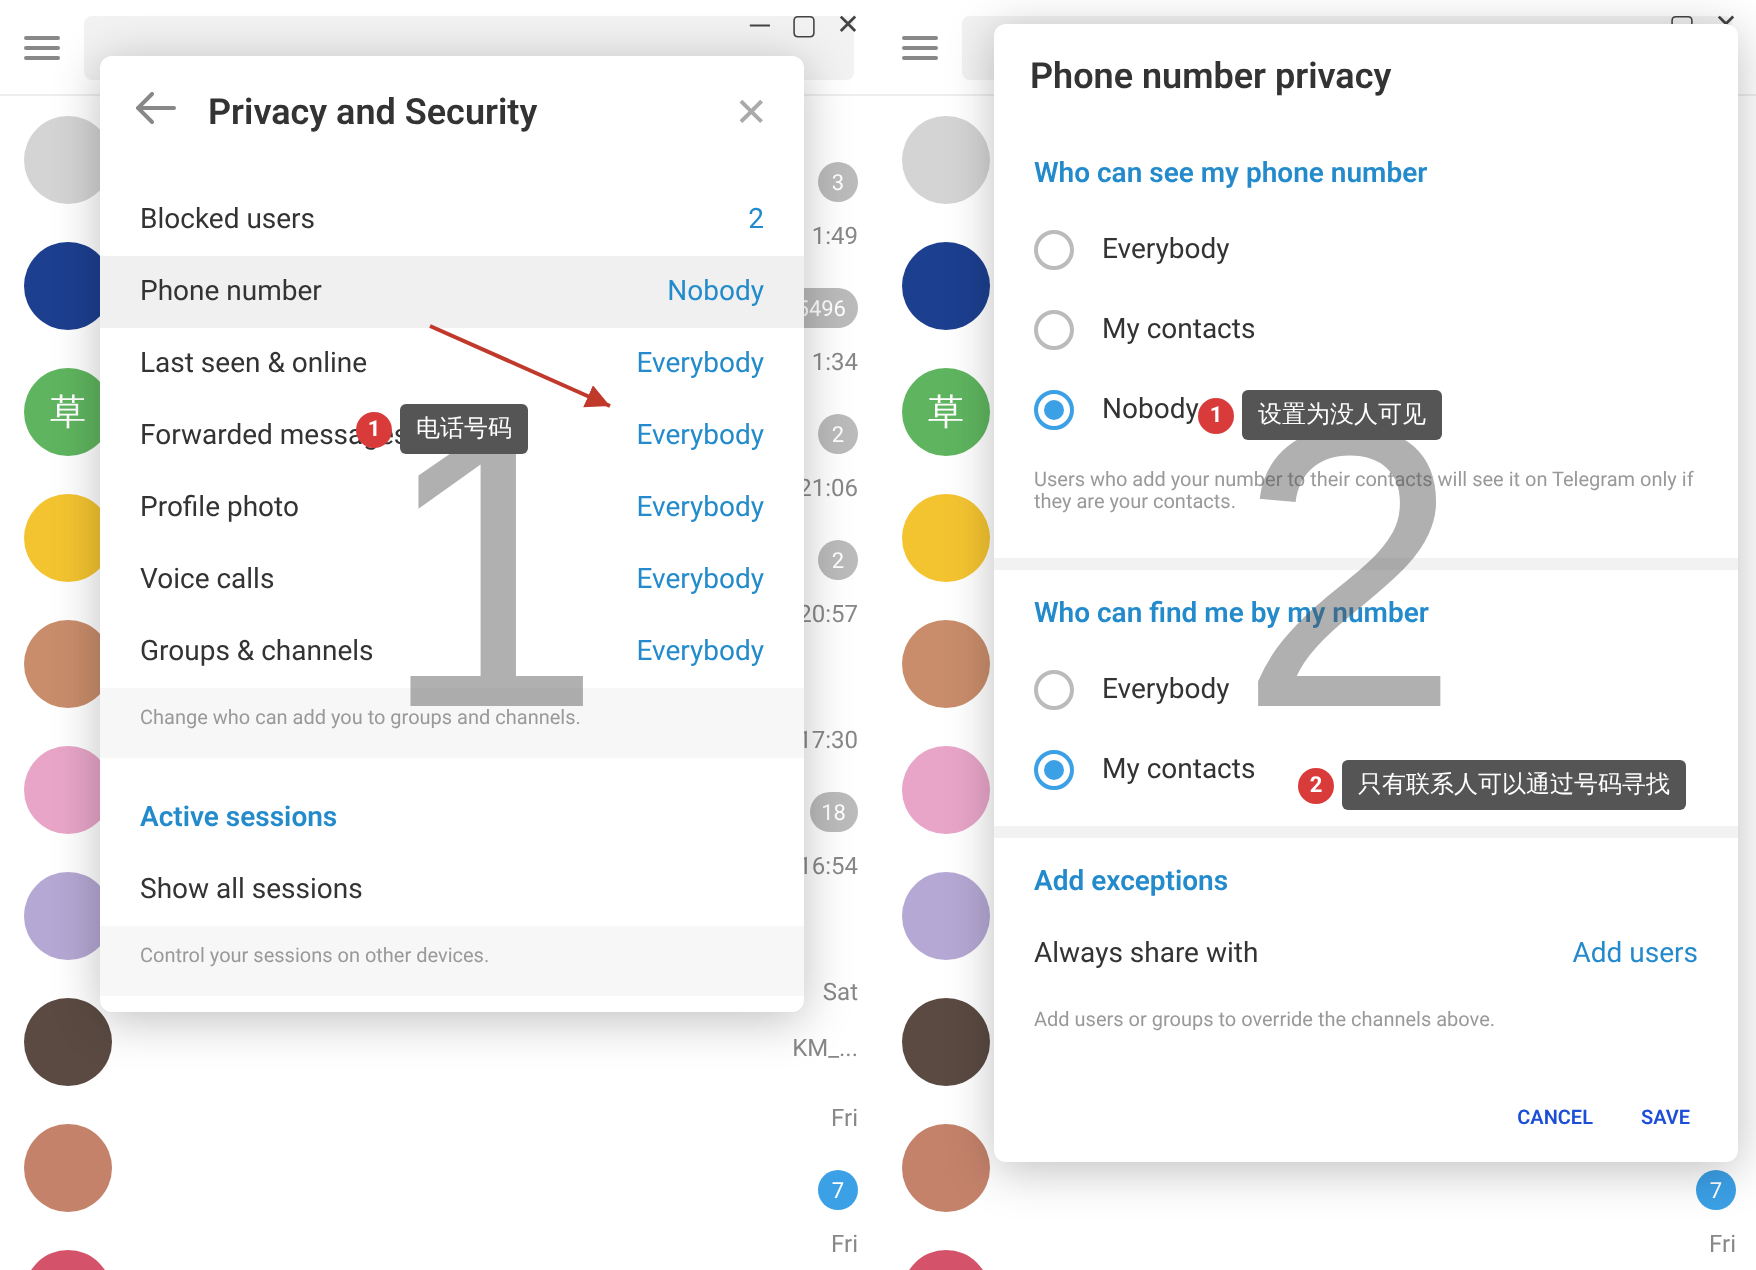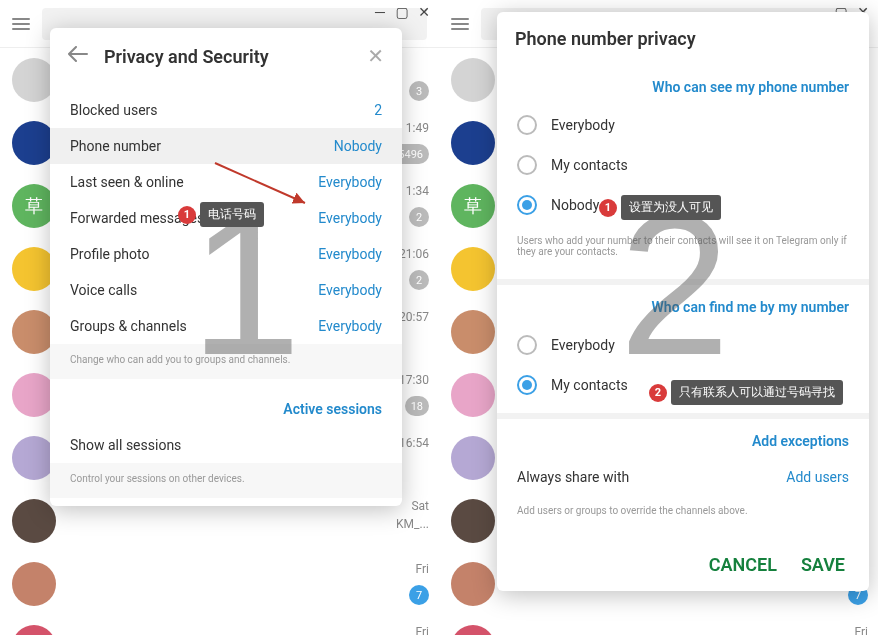--- a/index.html
+++ b/index.html
@@ -8,40 +8,40 @@
 .pane { width: 439px; height: 635px; position: relative; background: #fff; overflow: hidden; }
 .winctrl { position: absolute; top: 4px; right: 6px; display: flex; gap: 4px; color: #444; font-size: 14px; z-index: 5; }
 .winctrl span { width: 18px; text-align: center; cursor: default; }
 .topbar { height: 48px; display: flex; align-items: center; padding: 0 12px; gap: 12px; border-bottom: 1px solid #eee; background: #fff; position: relative; z-index: 4; }
 .burger { display: flex; flex-direction: column; gap: 3px; }
 .burger span { width: 18px; height: 2px; background: #888; border-radius: 1px; }
 .search { flex: 1; height: 32px; background: #f2f2f2; border-radius: 4px; }
 .chatbg { position: absolute; top: 48px; left: 0; right: 0; bottom: 0; z-index: 1; }
 .chatrow { display: flex; align-items: center; height: 63px; padding: 0 12px; position: relative; }
 .avatar { width: 44px; height: 44px; border-radius: 50%; flex-shrink: 0; }
-.chatmeta { position: absolute; right: 10px; top: 10px; font-size: 12px; color: #888; }
+.chatmeta { position: absolute; right: 10px; top: 0; font-size: 12px; color: #888; }
 .badge { position: absolute; right: 10px; bottom: 10px; min-width: 20px; height: 20px; border-radius: 10px; background: #bbb; color: #fff; font-size: 11px; display: flex; align-items: center; justify-content: center; padding: 0 6px; }
 .badge.blue { background: #3ba0e6; }
 .modal { position: absolute; top: 28px; left: 50px; width: 352px; background: #fff; border-radius: 6px; box-shadow: 0 4px 24px rgba(0,0,0,0.25); z-index: 10; overflow: hidden; }
 .modal2 { position: absolute; top: 12px; left: 58px; width: 372px; background: #fff; border-radius: 6px; box-shadow: 0 4px 24px rgba(0,0,0,0.25); z-index: 10; overflow: hidden; }
 .mhead { display: flex; align-items: center; padding: 16px 18px; gap: 16px; }
 .mhead h1 { font-size: 18px; font-weight: 600; color: #333; flex: 1; }
 .mclose { font-size: 20px; color: #aaa; cursor: pointer; }
 .mback { cursor: pointer; }
 .msection { padding: 8px 0; }
-.mlabel { padding: 6px 20px 10px; font-size: 14px; font-weight: 600; color: #238acc; text-align: right; }
+.mlabel { padding: 6px 20px 10px; font-size: 14px; font-weight: 600; color: #238acc; }
 .mrow { display: flex; align-items: center; padding: 10px 20px; font-size: 14px; color: #333; cursor: pointer; }
 .mrow.sel { background: #f0f0f0; }
 .mrow .val { margin-left: auto; color: #238acc; font-size: 14px; }
 .mhelp { padding: 10px 20px 14px; font-size: 10px; color: #999; background: #f7f7f7; }
 .radio { width: 20px; height: 20px; border: 2px solid #bbb; border-radius: 50%; margin-right: 14px; position: relative; flex-shrink: 0; }
 .radio.on { border-color: #3ba0e6; }
 .radio.on::after { content: ""; position: absolute; top: 3px; left: 3px; width: 10px; height: 10px; background: #3ba0e6; border-radius: 50%; }
 .mactions { display: flex; justify-content: flex-end; gap: 24px; padding: 16px 24px; }
-.mactions span { font-weight: 600; color: #15803d; font-size: 18px; cursor: pointer; }
+.mactions span { font-weight: 600; color: #1d4ed8; font-size: 10px; cursor: pointer; }
 .annot { position: absolute; z-index: 20; display: flex; align-items: center; gap: 4px; }
 .annot .num { width: 18px; height: 18px; background: #d93b3b; border-radius: 50%; color: #fff; font-size: 11px; display: flex; align-items: center; justify-content: center; font-weight: bold; }
 .annot .lbl { background: #555; color: #fff; font-size: 12px; padding: 4px 8px; border-radius: 3px; white-space: nowrap; }
 .bignum { position: absolute; font-size: 200px; font-weight: 300; color: rgba(80,80,80,0.45); z-index: 15; pointer-events: none; font-family: Arial, sans-serif; }
 .arrow { position: absolute; z-index: 18; pointer-events: none; }
 .sep { height: 6px; background: #f2f2f2; }
 </style>
 </head>
 <body>
 

